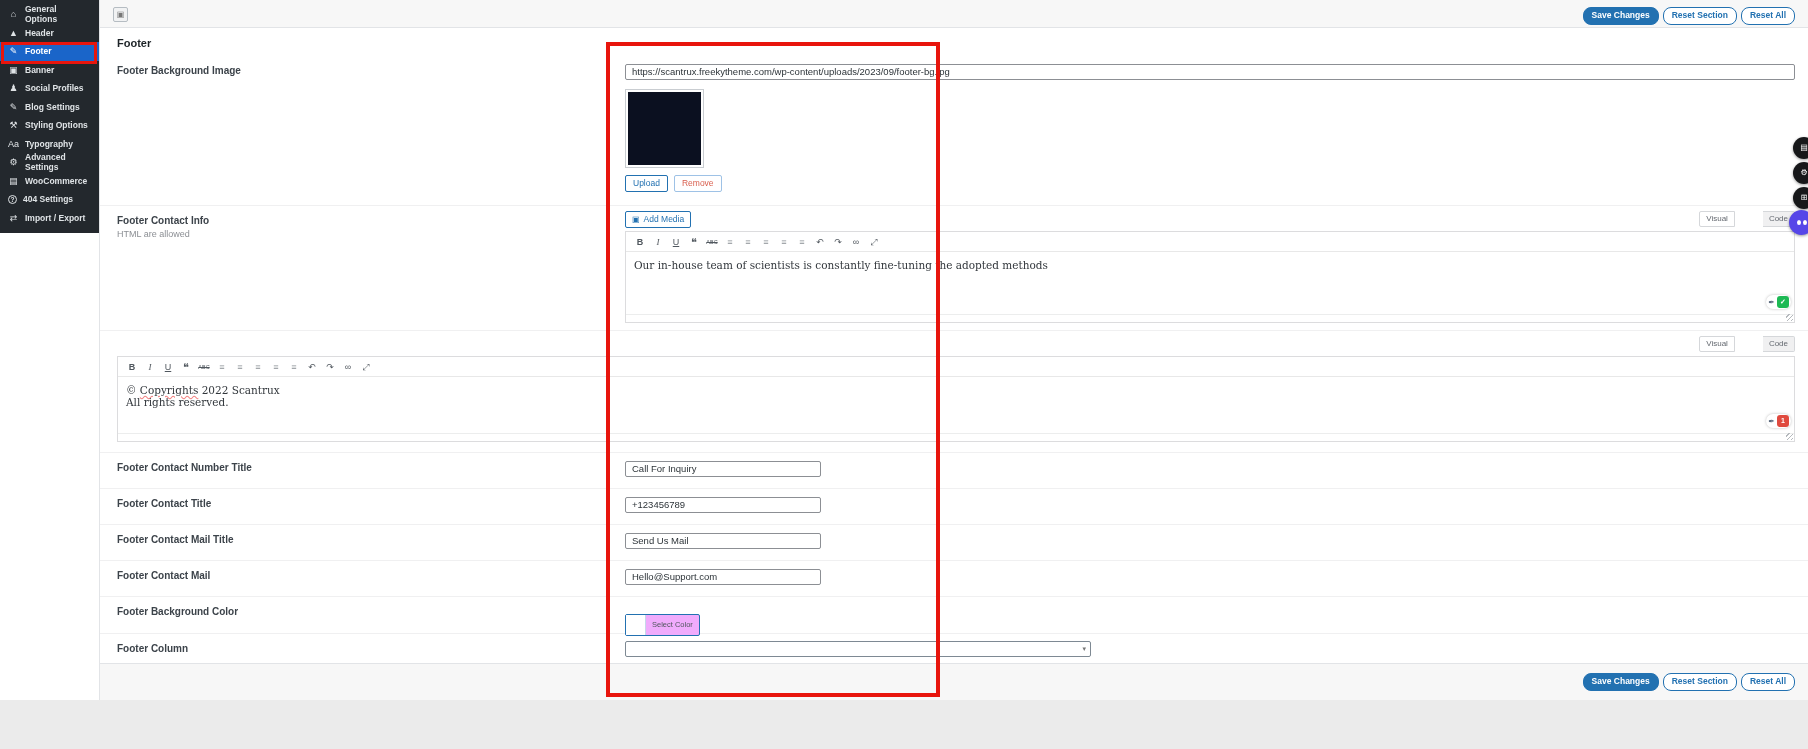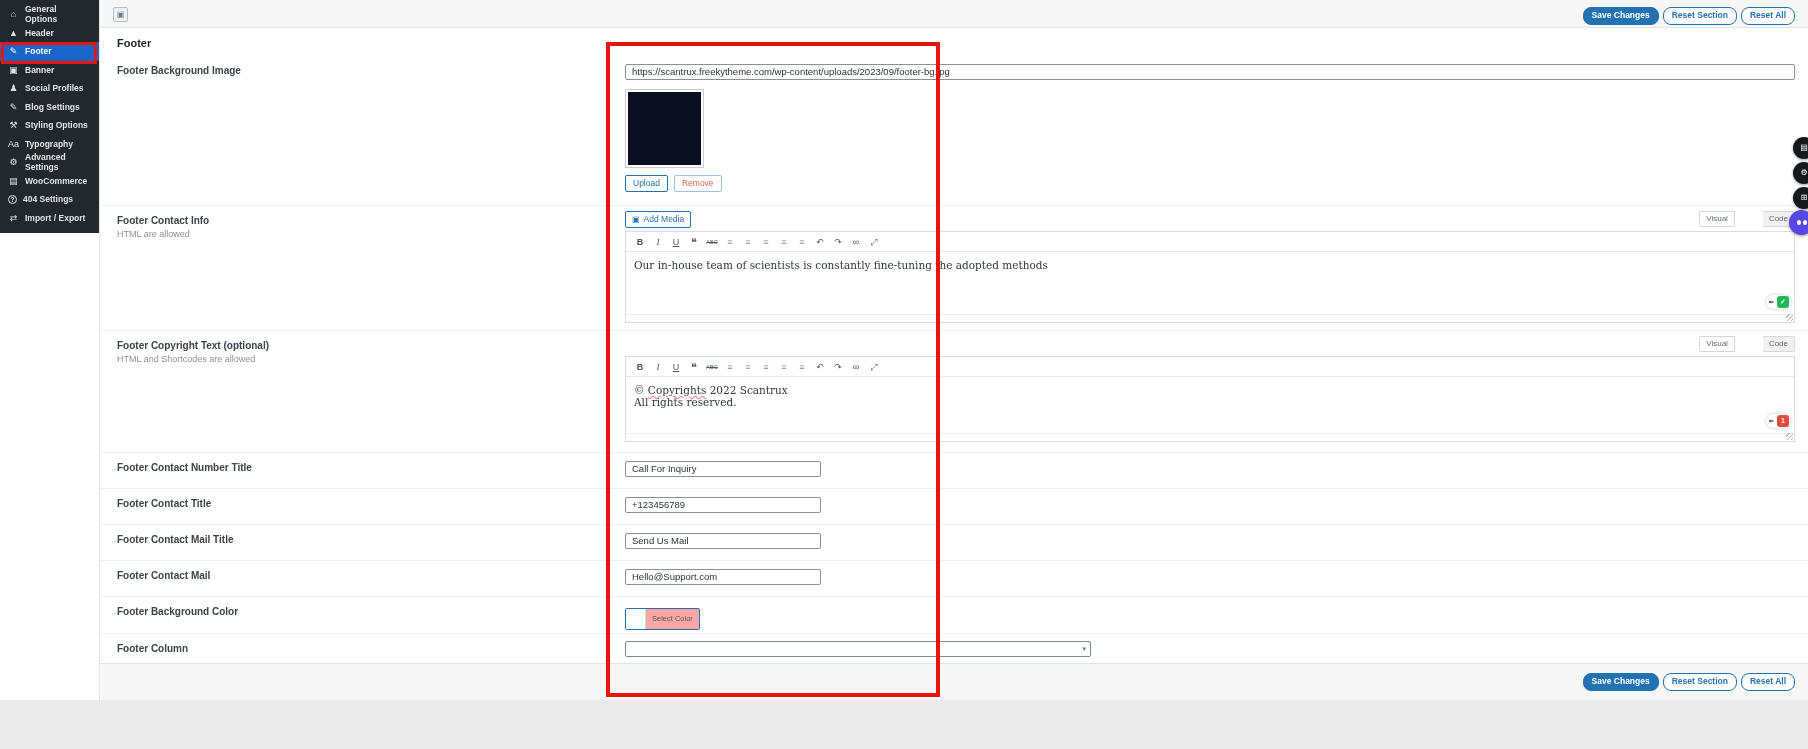--- a/index.html
+++ b/index.html
@@ -78,21 +78,21 @@
   .misspell { text-decoration:underline; text-decoration-style:wavy; text-decoration-color:#f38080; }
   .assist-pill { position:absolute; right:3px; bottom:5px; background:#fff; border-radius:8px; box-shadow:0 0 3px rgba(0,0,0,.25); display:flex; align-items:center; gap:2px; padding:1px 2px; }
   .assist-quill { font-size:8px; color:#5b6a7e; }
   .assist-badge { width:12px; height:12px; border-radius:3px; color:#fff; font-size:7px; font-weight:bold; text-align:center; line-height:12px; }
   .assist-ok { background:#1db954; }
   .assist-alert { background:#e04a3f; }
   .ed-status { height:8px; border-top:1px solid #eceded; position:relative; }
   .rz { position:absolute; right:1px; bottom:1px; width:7px; height:7px; background:
        repeating-linear-gradient(135deg, transparent 0 2px, #b5b9bd 2px 3px); cursor:nwse-resize; }
 
-  .color-btn { margin-top:6px; display:inline-flex; border:1px solid #2271b1; border-radius:2px; background:#fca5a5; cursor:pointer; height:22px; }
+  .color-btn { margin-top:12px; display:inline-flex; border:1px solid #2271b1; border-radius:2px; background:#f0abfc; cursor:pointer; height:22px; }
   .color-swatch { width:20px; border-right:1px solid #c6d8ea; background:#fff; }
   .color-label { font-size:7.5px; color:#50575e; padding:0 6px; line-height:20px; }
 
   .sel { margin-top:2px; width:466px; height:16px; border:1px solid #7e8993; border-radius:2px; background:#fff; position:relative; font-size:9px; color:#32373c; line-height:14px; padding:0 14px 0 6px; cursor:pointer; }
   .sel-caret { position:absolute; right:4px; top:0; font-size:7px; color:#777; line-height:14px; }
 
   .bottombar { position:absolute; left:100px; right:0; top:663px; height:37px; background:#f7f7f7; border-top:1px solid #e2e4e7; }
   .bottombar .btn-row { top:9px; }
 
   
@@ -238,24 +238,20 @@
               </div>
             </div>
             <div class="ed-status">
               <span class="rz"></span>
             </div>
           </div>
         </div>
       </div>
 
       <div class="row r-copy">
-        <div class="row-label">
-          <div class="f-label">Footer Copyright Text (optional)</div>
-          <div class="f-note">HTML and Shortcodes are allowed</div>
-        </div>
         <div class="row-value">
           <div class="ed-head right-only">
             <div class="ed-tabs">
               <span class="ed-tab visual">Visual</span>
               <span class="ed-tab code">Code</span>
             </div>
           </div>
           <div class="editor">
             <div class="tb">
               <span class="ti">B</span>

